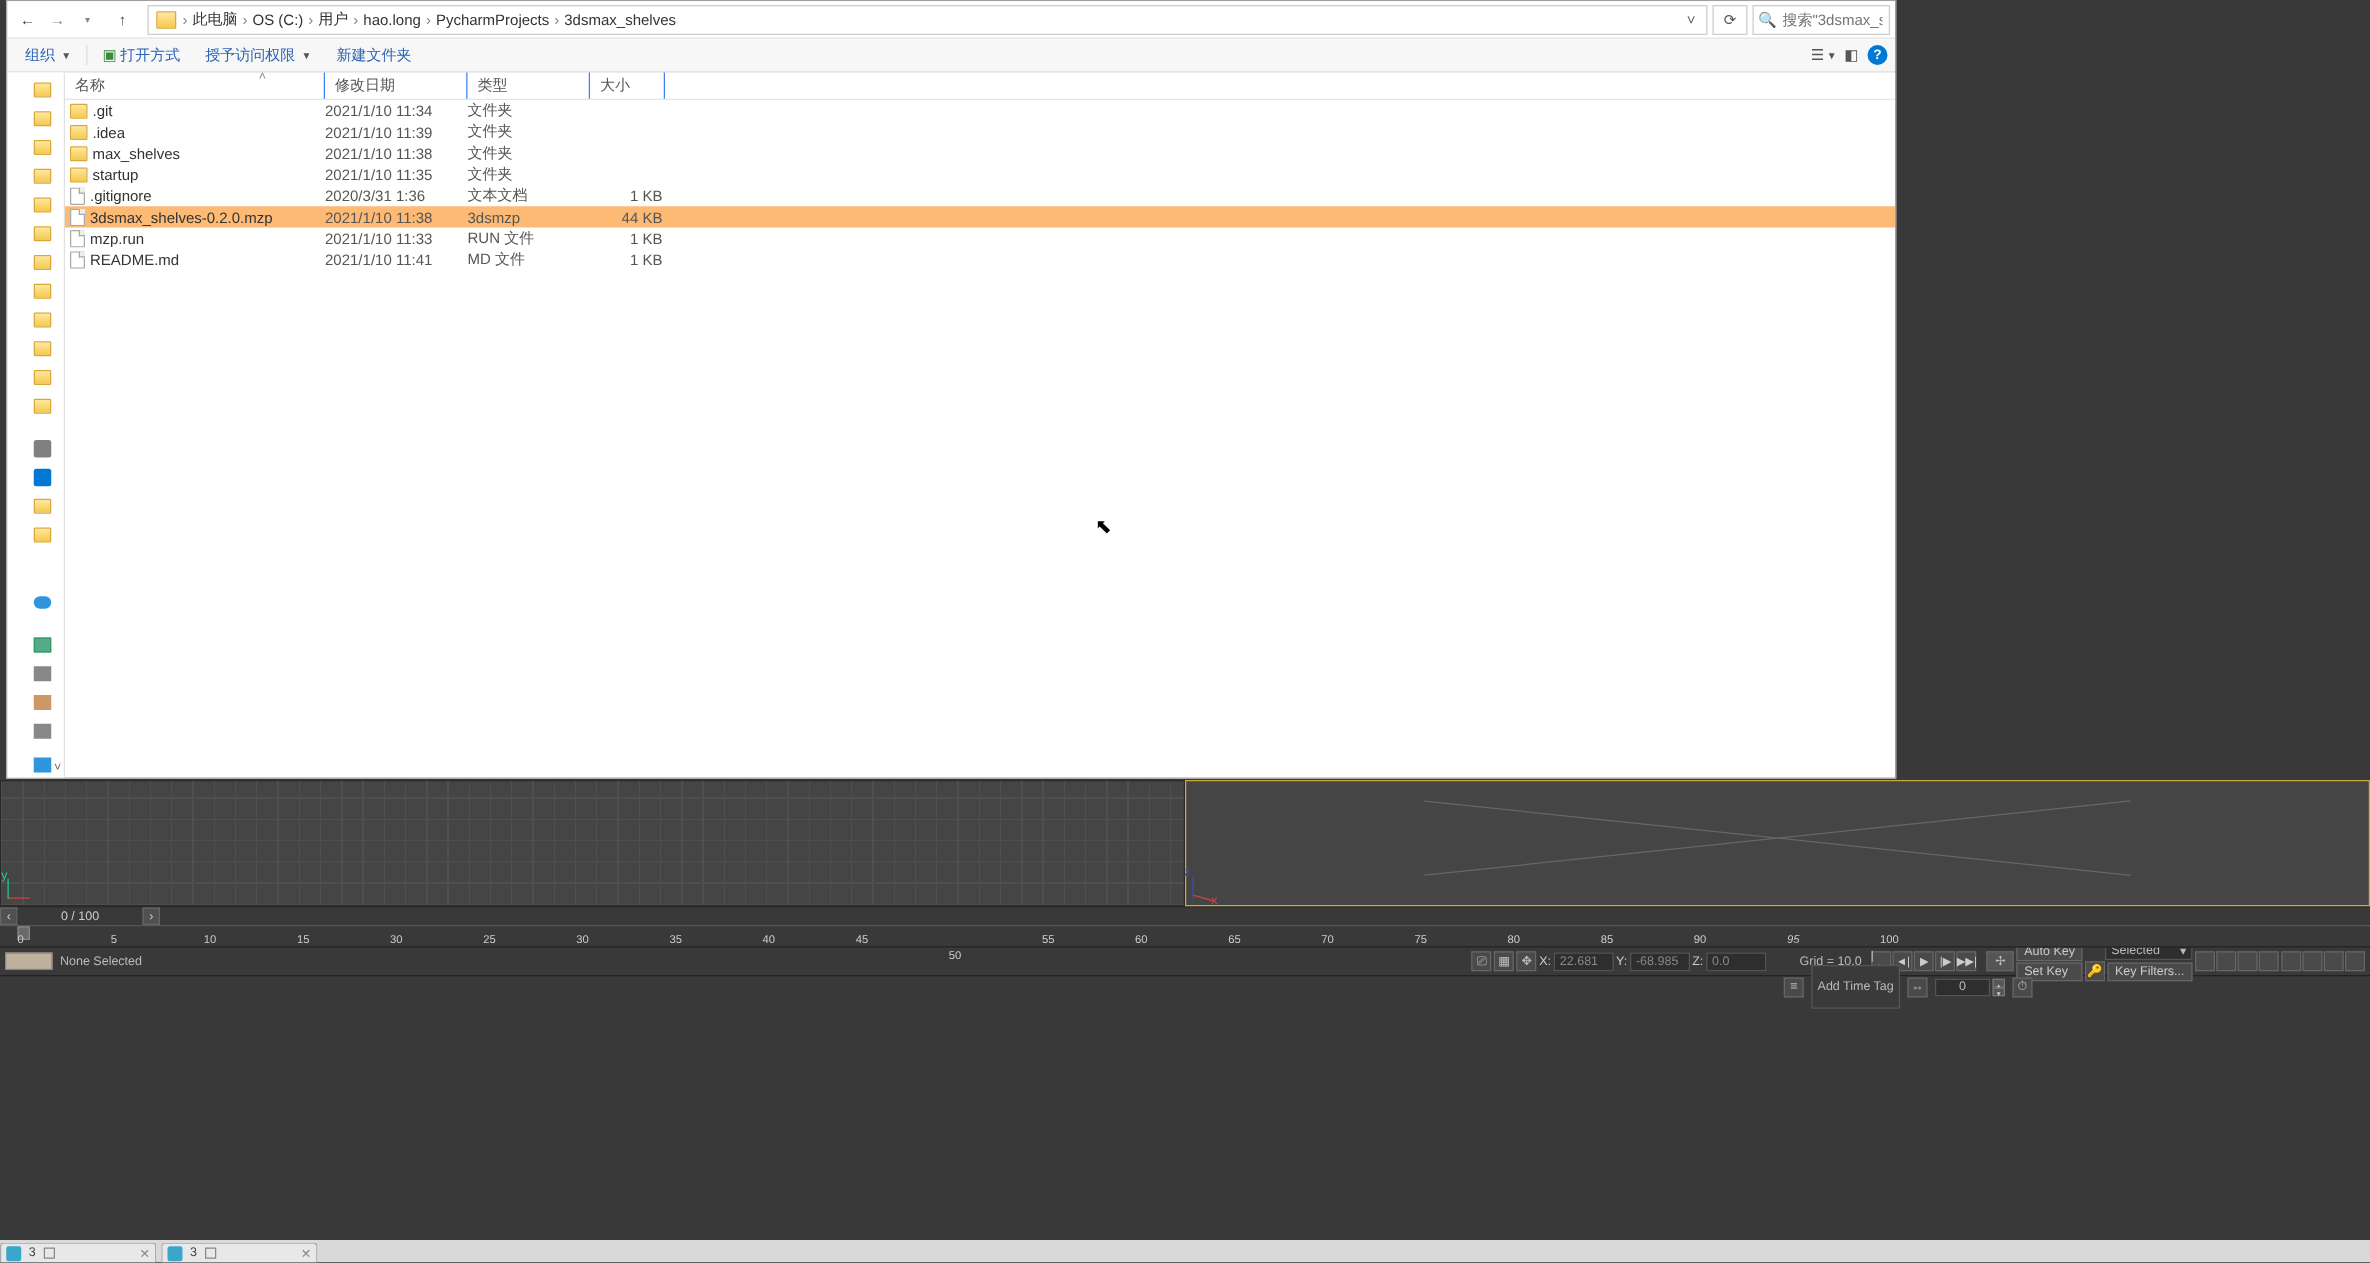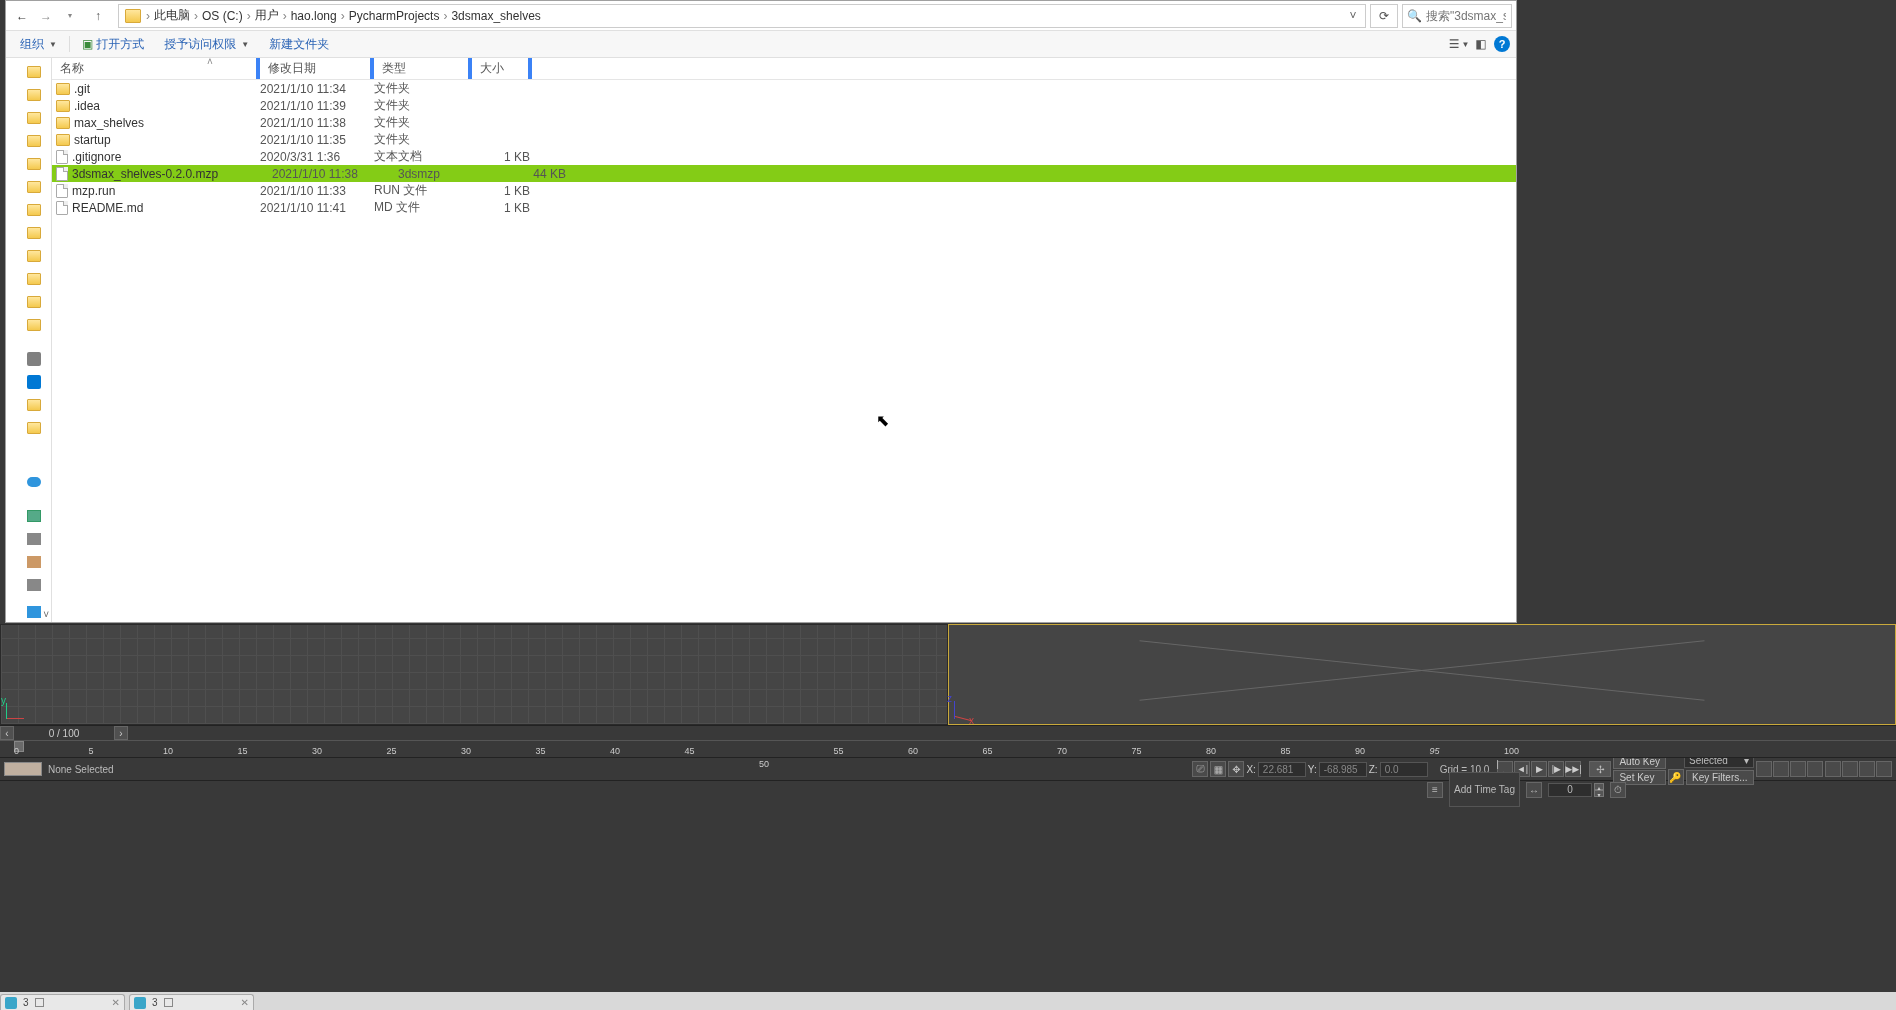--- a/index.html
+++ b/index.html
@@ -29,29 +29,29 @@
 
 .body { display: flex; height: calc(100% - 57px); }
 .sidebar { width: 46px; background: #fff; border-right: 1px solid #e0e0e0; padding-top: 4px; display: flex; flex-direction: column; align-items: center; gap: 3px; position: relative; }
 .sb-item { width: 40px; height: 20px; display: flex; align-items: center; padding-left: 18px; }
 .sb-folder { width: 14px; height: 12px; background: linear-gradient(#ffe79e, #f4c94e); border: 1px solid #d8a93a; border-radius: 1px; }
 .sb-collapse { position: absolute; bottom: 2px; right: 2px; color: #666; font-size: 10px; }
 
 .list-area { flex: 1; display: flex; flex-direction: column; }
 .col-headers { height: 22px; display: flex; align-items: center; border-bottom: 1px solid #e5e5e5; color: #555; position: relative; }
 .col-headers .sort-arrow { position: absolute; left: 155px; top: -2px; color: #888; font-size: 10px; }
-.ch { padding-left: 8px; border-right: 4px solid #3b82f6; height: 100%; display: flex; align-items: center; }
+.ch { padding-left: 8px; border-right: 1px solid #3b82f6; height: 100%; display: flex; align-items: center; }
 .ch.name { width: 208px; }
 .ch.date { width: 114px; }
 .ch.type { width: 98px; }
 .ch.size { width: 60px; }
 
 .file-list { flex: 1; overflow: auto; }
 .row { height: 17px; display: flex; align-items: center; padding-left: 4px; }
-.row.selected { background: #84cc16; gap: 12px; }
+.row.selected { background: #fdba74; }
 .row .cell { overflow: hidden; white-space: nowrap; }
 .row .name { width: 204px; display: flex; align-items: center; gap: 4px; }
 .row .date { width: 114px; color: #555; }
 .row .type { width: 98px; color: #555; }
 .row .size { width: 58px; text-align: right; color: #555; }
 .icon-folder { width: 14px; height: 12px; background: linear-gradient(#ffe79e, #f4c94e); border: 1px solid #d8a93a; border-radius: 1px; flex-shrink: 0; }
 .icon-file { width: 12px; height: 14px; background: #fff; border: 1px solid #aaa; border-radius: 1px; flex-shrink: 0; position: relative; }
 .icon-file::after { content: ""; position: absolute; top: -1px; right: -1px; width: 4px; height: 4px; background: #eee; border-left: 1px solid #aaa; border-bottom: 1px solid #aaa; }
 
 .cursor-arrow { position: absolute; left: 870px; top: 410px; font-size: 16px; color: #000; pointer-events: none; }
@@ -375,21 +375,21 @@
     <div class="coord-group">
       <div class="coord-btn">⎚</div>
       <div class="coord-btn">▦</div>
       <div class="coord-btn">✥</div>
       <span class="coord-label">X:</span>
       <span class="coord-field">22.681</span>
       <span class="coord-label">Y:</span>
       <span class="coord-field">-68.985</span>
       <span class="coord-label">Z:</span>
       <span class="coord-field">0.0</span>
-      <span style="margin-left:10px;text-align:right;">Grid = 10.0</span>
+      <span style="margin-left:25px;text-align:right;">Grid = 10.0</span>
 
       <div class="transport">
         <div class="btn">|◄◄</div>
         <div class="btn">◄|</div>
         <div class="btn">▶</div>
         <div class="btn">|▶</div>
         <div class="btn">▶▶|</div>
       </div>
 
       <div class="coord-btn" style="width:22px;background:#555;">✢</div>

